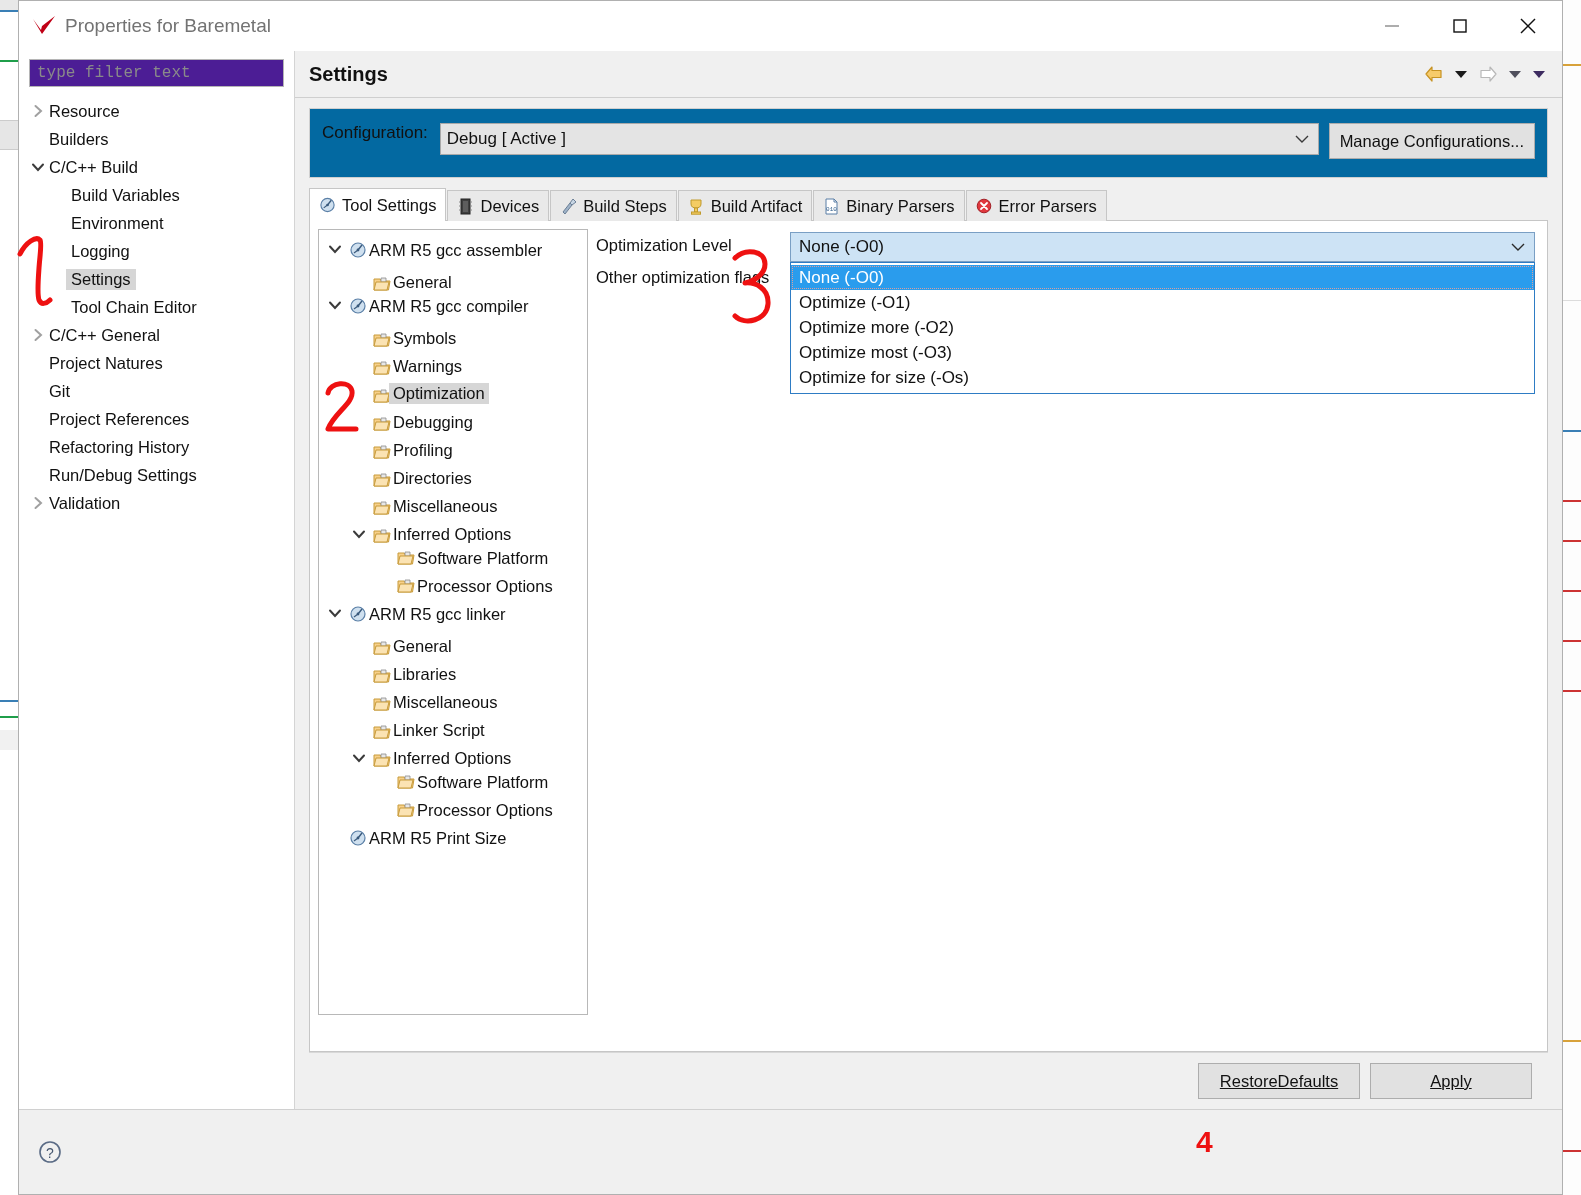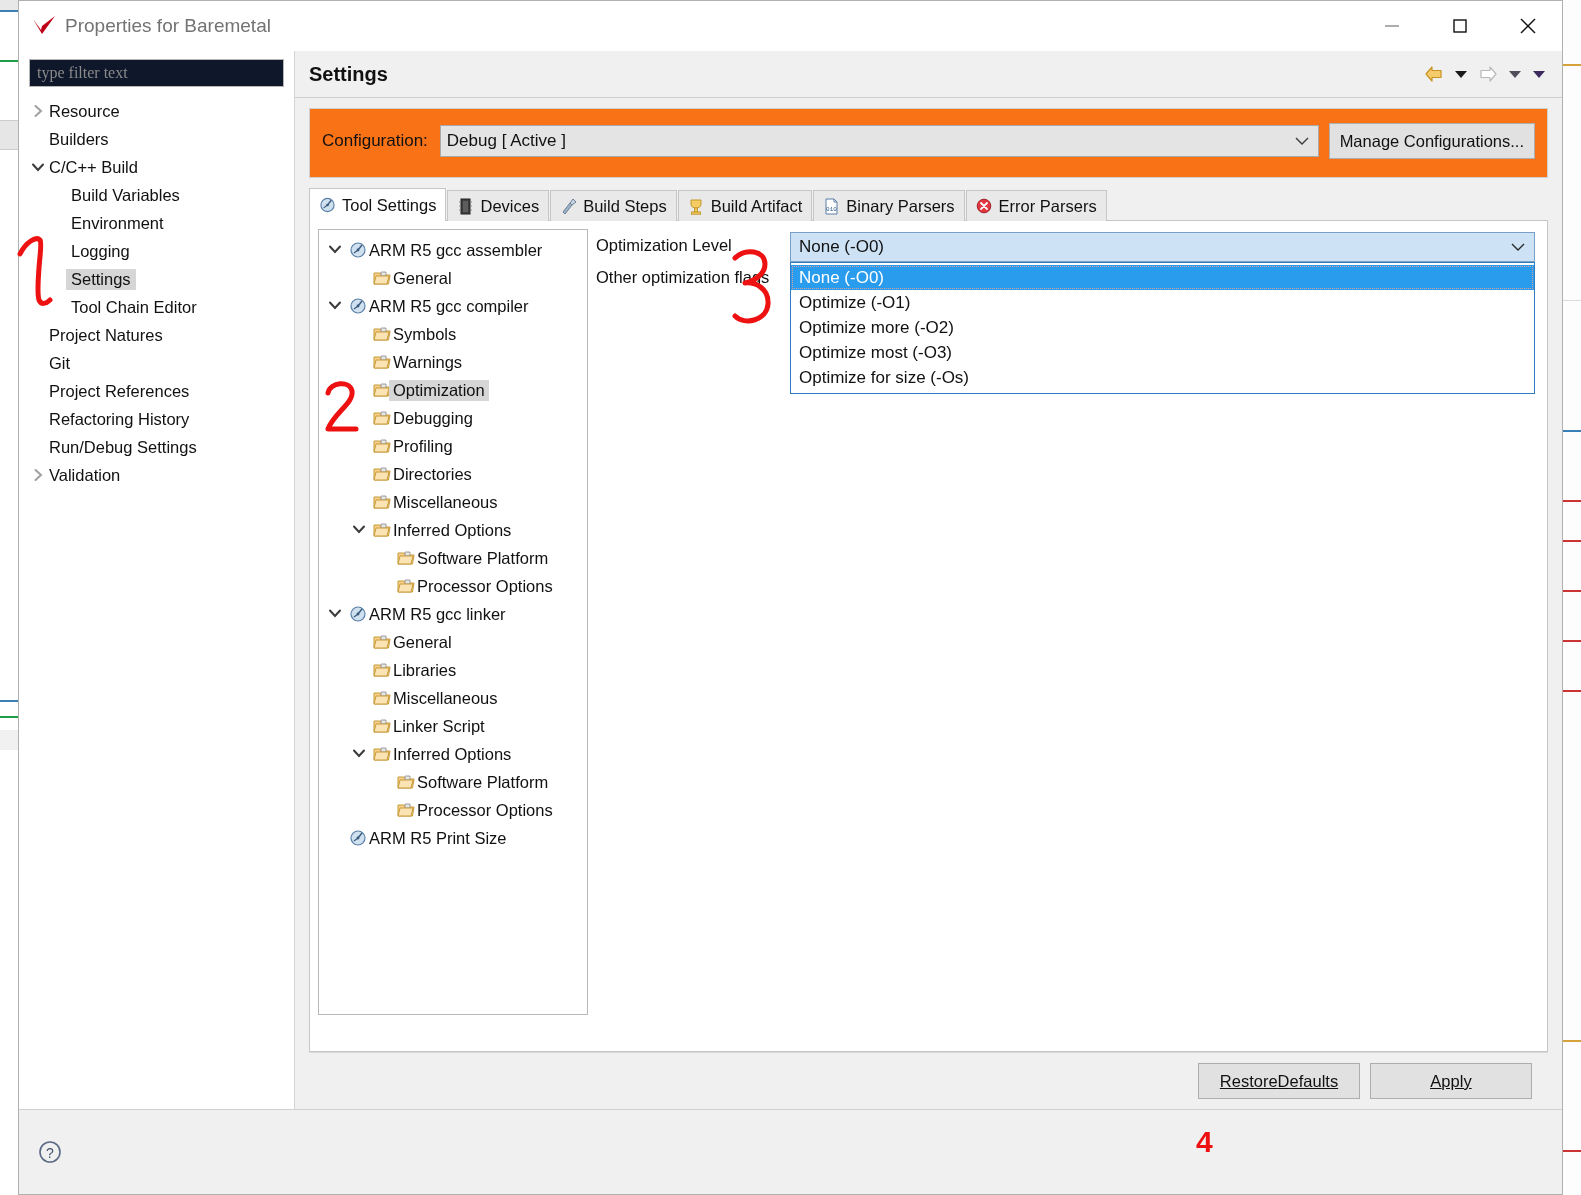--- a/index.html
+++ b/index.html
@@ -57,23 +57,23 @@
   
   .leftnav {
     width:275px; flex:none; background:#ffffff;
     border-right:1px solid #d4d4d4;
     display:flex; flex-direction:column;
     padding:0;
   }
   .filter-wrap { padding:8px 10px 4px 10px; }
   .filter-input {
     width:100%; box-sizing:border-box;
-    height:28px; border:1px solid #b5b5b5; background:#0f172a;
+    height:28px; border:1px solid #b5b5b5; background:#4c1d95;
     font-size:16px; color:#888; padding:0 7px;
-    font-family:Liberation Serif, serif;
+    font-family:Liberation Mono, monospace;
     outline:none;
   }
   .filter-input::placeholder { color:#8a8a8a; opacity:1; }
   .tree { padding-top:6px; font-size:16.5px; color:#111; }
   .tnode {
     display:flex; align-items:center; height:28px; cursor:default; position:relative;
     padding-left:8px;
   }
   .tarrow {
     width:22px; flex:none; display:flex; align-items:center; justify-content:center;
@@ -94,23 +94,23 @@
     border-bottom:1px solid #cfcfcf;
     padding-left:14px;
   }
   .page-title { font-size:20px; font-weight:bold; color:#111; }
   .nav-arrows { position:absolute; right:16px; top:0; height:46px; display:flex; align-items:center; gap:10px; }
   .nav-ico { cursor:default; display:flex; align-items:center; }
 
   .page-body { flex:1; min-height:0; background:#f0f0f0; padding:10px 14px 0 14px; display:flex; flex-direction:column; }
 
   .config-box {
-    border:1px solid #d0d0d0; background:#f97316;
+    border:1px solid #d0d0d0; background:#0369a1;
     padding:14px 12px 18px 12px; margin-bottom:10px; flex:none;
-    display:flex; align-items:center;
+    display:flex; align-items:flex-start;
   }
   .config-label { font-size:17px; color:#111; margin-right:12px; white-space:nowrap; }
   .combo {
     flex:1; height:30px; border:1px solid #a9a9a9; background:#e4e4e4;
     display:flex; align-items:center; padding:0 6px; font-size:17px; color:#111;
     position:relative; min-width:0;
   }
   .combo .caret { margin-left:auto; color:#444; font-size:13px; padding-right:2px;}
   .btn {
     height:32px; border:1px solid #adadad; background:#e1e1e1;
@@ -142,21 +142,21 @@
 
   .tooltree {
     width:270px; flex:none; border:1px solid #b8b8b8; background:#ffffff;
     padding:6px 0 0 0; overflow:hidden; height:786px; box-sizing:border-box;
   }
   .ttnode { display:flex; align-items:center; height:28px; font-size:16.5px; color:#111; cursor:default; white-space:nowrap; }
   .ttarrow { width:24px; flex:none; text-align:center; color:#555; font-size:12px; }
   .tticon { width:22px; flex:none; display:flex; align-items:center; justify-content:center; }
   .ttlabel.sel { background:#d6d6d6; padding:1px 4px; margin-left:-4px; }
   .lvl0 { padding-left:4px; }
-  .lvl1 { padding-left:28px; }
+  .lvl1 { padding-left:28px;align-items:flex-end; }
   .lvl2 { padding-left:52px; }
 
   .optpane { flex:1; min-width:0; padding-left:8px; position:relative; }
   .optrow { display:flex; align-items:center; height:32px; font-size:16.5px; color:#111; }
   .optlabel { width:200px; flex:none; white-space:nowrap; }
   .optcombo {
     position:absolute; left:202px; right:6px; top:3px; height:30px;
     border:1px solid #7a9fc4; background:#cde3f5;
     display:flex; align-items:center; padding:0 8px; font-size:17px; color:#111;
     box-sizing:border-box;
@@ -290,20 +290,28 @@
               <span class="tarrow"></span>
               <span class="tlabel">Logging</span>
             </div>
             <div class="tnode indent2">
               <span class="tarrow"></span>
               <span class="tlabel sel">Settings</span>
             </div>
             <div class="tnode indent2">
               <span class="tarrow"></span>
               <span class="tlabel">Tool Chain Editor</span>
+            </div>
+            <div class="tnode indent1">
+              <span class="tarrow">
+                <svg width="14" height="14" viewBox="0 0 14 14">
+                  <path d="M4.5,2 L10,7 L4.5,12" fill="none" stroke="#a0a0a0" stroke-width="2" stroke-linecap="round"></path>
+                </svg>
+              </span>
+              <span class="tlabel">C/C++ General</span>
             </div>
             <div class="tnode indent1">
               <span class="tarrow"></span>
               <span class="tlabel">Project Natures</span>
             </div>
             <div class="tnode indent1">
               <span class="tarrow"></span>
               <span class="tlabel">Git</span>
             </div>
             <div class="tnode indent1">

